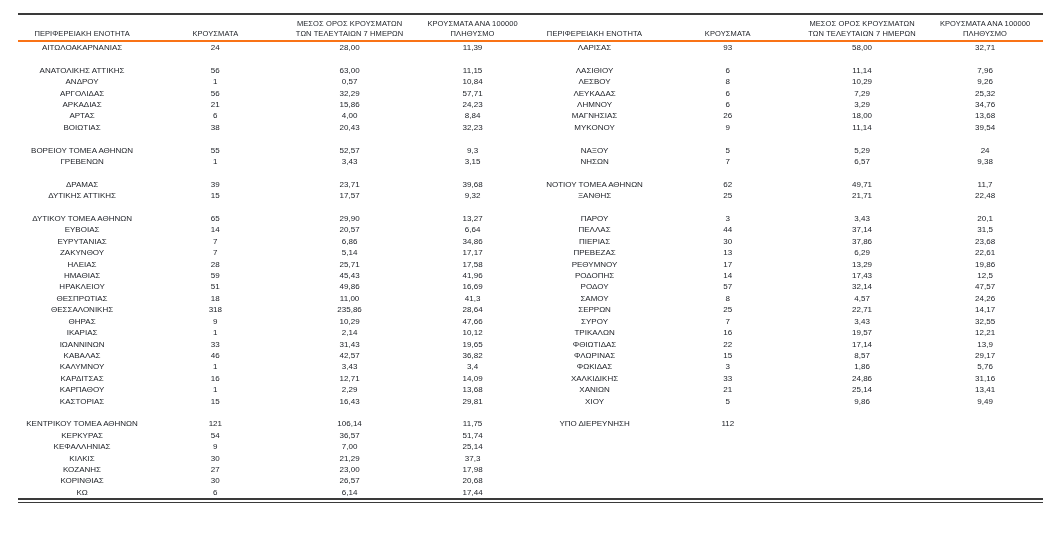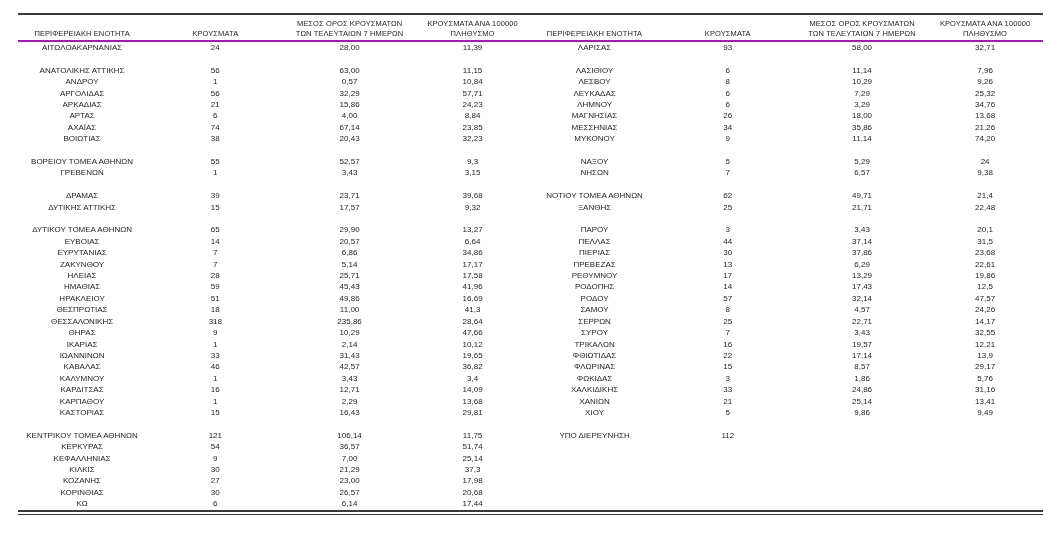--- a/index.html
+++ b/index.html
@@ -30,21 +30,21 @@
   col.c-cases   { width: 13.5%; }
   col.c-avg7    { width: 12.7%; }
   col.c-per100k { width: 11.3%; }
   thead th {
     font-weight: 400;
     font-size: 7.5px;
     line-height: 9.5px;
     text-align: center;
     vertical-align: bottom;
     padding: 4px 1px 2px 1px;
-    border-bottom: 2px solid #a21caf;
+    border-bottom: 2px solid #f97316;
     color: #21242a;
     letter-spacing: 0.1px;
   }
   tbody td {
     font-size: 8px;
     line-height: 11.4px;
     height: 11.4px;
     padding: 0 1px;
     text-align: center;
     vertical-align: middle;
@@ -172,38 +172,28 @@
           <td>ΑΡΤΑΣ</td>
           <td>6</td>
           <td>4,00</td>
           <td>8,84</td>
           <td>ΜΑΓΝΗΣΙΑΣ</td>
           <td>26</td>
           <td>18,00</td>
           <td>13,68</td>
         </tr>
         <tr>
-          <td>ΑΧΑΪΑΣ</td>
-          <td>74</td>
-          <td>67,14</td>
-          <td>23,85</td>
-          <td>ΜΕΣΣΗΝΙΑΣ</td>
-          <td>34</td>
-          <td>35,86</td>
-          <td>21,26</td>
-        </tr>
-        <tr>
           <td>ΒΟΙΩΤΙΑΣ</td>
           <td>38</td>
           <td>20,43</td>
           <td>32,23</td>
           <td>ΜΥΚΟΝΟΥ</td>
           <td>9</td>
           <td>11,14</td>
-          <td>74,20</td>
+          <td>39,54</td>
         </tr>
         <tr>
           <td></td>
           <td></td>
           <td></td>
           <td></td>
           <td></td>
           <td></td>
           <td></td>
           <td></td>
@@ -239,21 +229,21 @@
           <td></td>
         </tr>
         <tr>
           <td>ΔΡΑΜΑΣ</td>
           <td>39</td>
           <td>23,71</td>
           <td>39,68</td>
           <td>ΝΟΤΙΟΥ ΤΟΜΕΑ ΑΘΗΝΩΝ</td>
           <td>62</td>
           <td>49,71</td>
-          <td>21,4</td>
+          <td>11,7</td>
         </tr>
         <tr>
           <td>ΔΥΤΙΚΗΣ ΑΤΤΙΚΗΣ</td>
           <td>15</td>
           <td>17,57</td>
           <td>9,32</td>
           <td>ΞΑΝΘΗΣ</td>
           <td>25</td>
           <td>21,71</td>
           <td>22,48</td>

